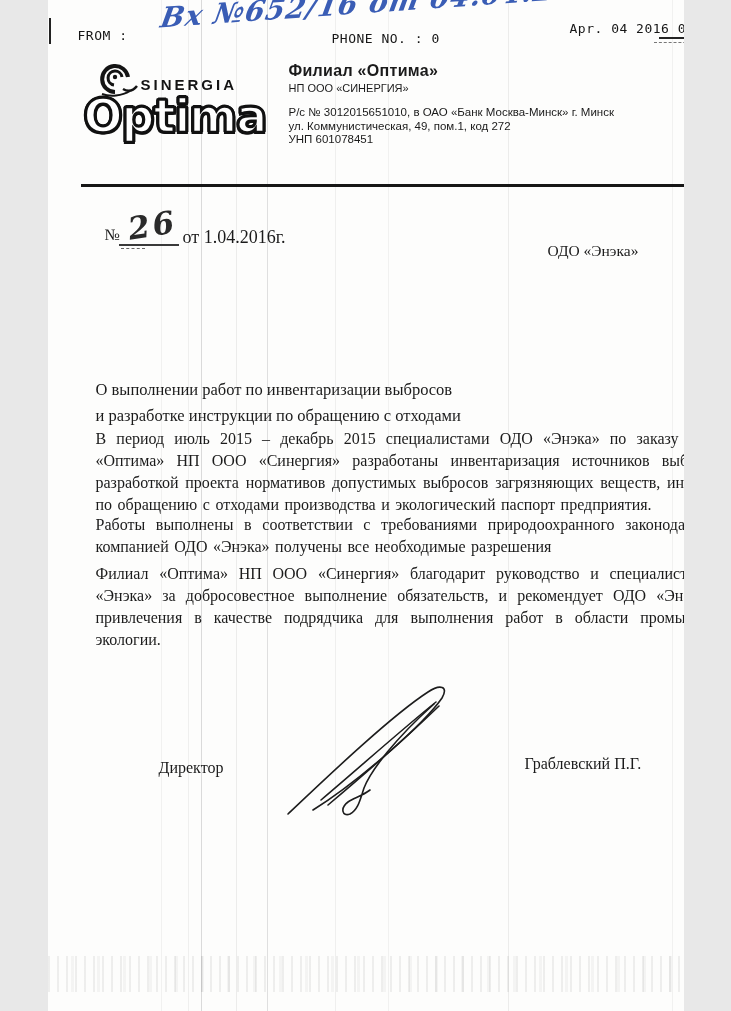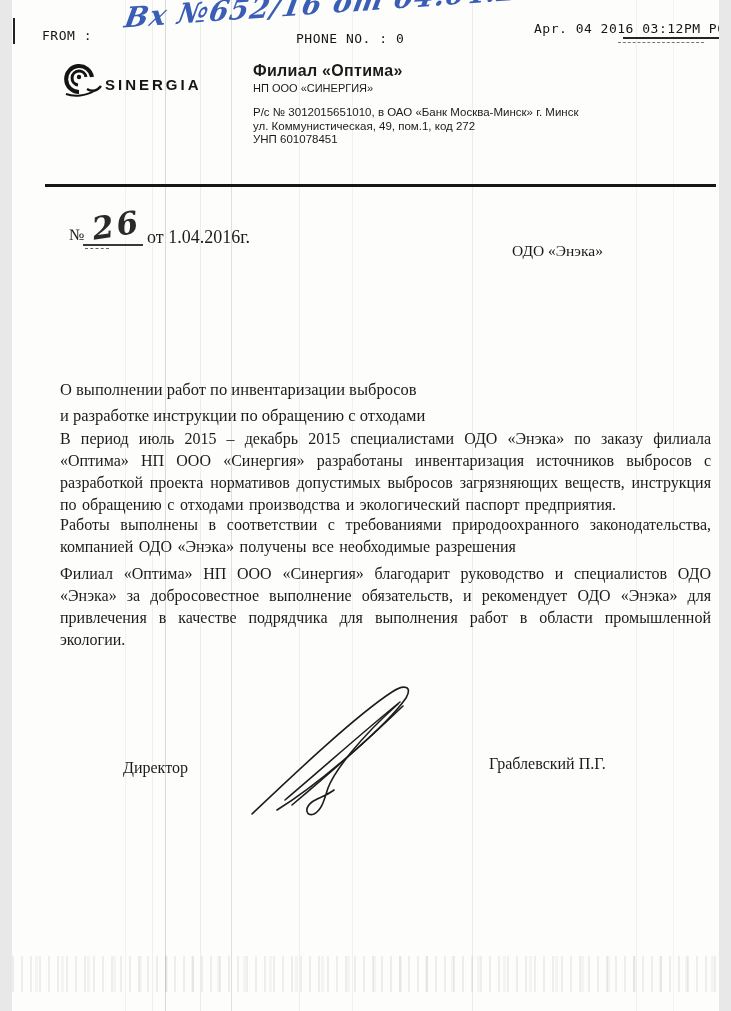--- a/index.html
+++ b/index.html
@@ -1,17 +1,17 @@
 <!DOCTYPE html>
 <html><head>
 <meta charset="utf-8">
 <style>
   html,body{margin:0;padding:0;background:#e8e8e8;}
   .page{
-    position:relative; width:707px; height:1011px;
+    position:relative; width:636px; height:1011px;
     background:#fdfdfc; overflow:hidden; margin:0 auto;
     font-family:"Liberation Serif", serif; color:#1b1b1b;text-decoration:underline;
   }
   
   .scanline{position:absolute; top:0; bottom:0; width:1px; background:#8a8a8a; pointer-events:none;}
   .edge-tick{position:absolute; left:1px; top:18px; width:2px; height:26px; background:#222;}
   .bottom-noise{
     position:absolute; left:0; top:956px; width:731px; height:36px; opacity:.45;
     background:
       repeating-linear-gradient(90deg, rgba(60,60,60,.18) 0 2px, transparent 2px 9px),
@@ -100,20 +100,21 @@
   <div class="hand-note">Вх №652/16 от 04.04.2016</div>
 
   <svg class="logo-snail" width="46" height="36" viewBox="0 0 46 36">
     <path d="M36 15 A13 13 0 1 0 23 30" fill="none" stroke="#141414" stroke-width="4"></path>
     <path d="M30 15 A7 7 0 1 0 22 23" fill="none" stroke="#141414" stroke-width="3"></path>
     <circle cx="23" cy="15" r="2.2" fill="#141414"></circle>
     <path d="M31 27 C36 30 41 29 45 24" fill="none" stroke="#141414" stroke-width="2.5"></path>
     <path d="M10 32 C18 35 30 34 38 29" fill="none" stroke="#141414" stroke-width="2"></path>
   </svg>
   <div class="logo-top">SINERGIA</div>
+  <div class="logo-main">Optima</div>
 
   <div class="lh-block">
     <div class="lh-name">Филиал «Оптима»</div>
     <div class="lh-subname">НП ООО «СИНЕРГИЯ»</div>
     <div class="lh-addr">
       <div>Р/с № 3012015651010, в ОАО «Банк Москва-Минск» г. Минск</div>
       <div>ул. Коммунистическая, 49, пом.1,  код 272</div>
       <div>УНП 601078451</div>
     </div>
   </div>

